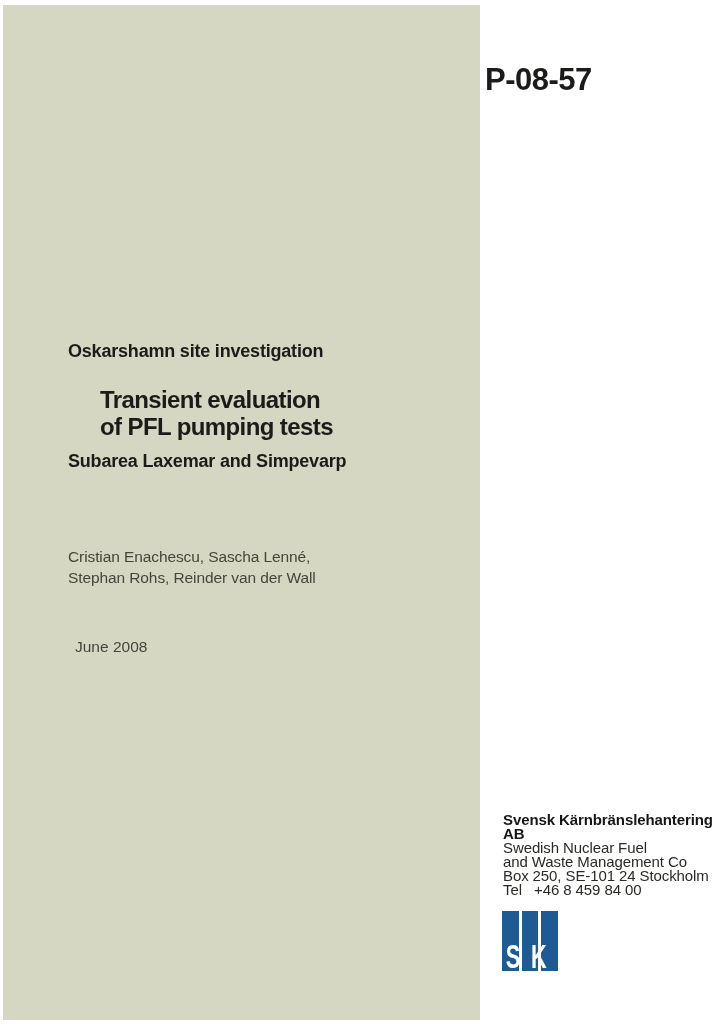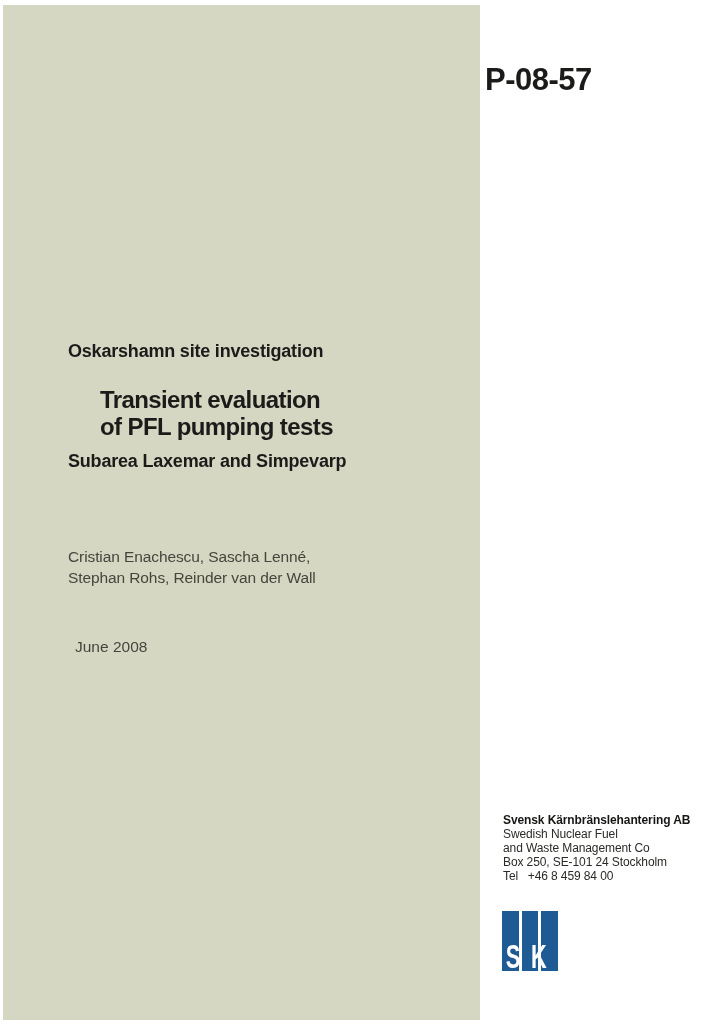--- a/index.html
+++ b/index.html
@@ -70,21 +70,21 @@
   .pub-date{
     position:absolute;
     left:75px;top:637px;
     font-size:15.5px;line-height:20px;
     font-weight:400;
     color:var(--soft-ink);
   }
   .publisher{
     position:absolute;
     left:503px;top:813px;
-    font-size:12px;line-height:14px;
+    font-size:15px;line-height:14px;
     letter-spacing:-0.1px;
     color:var(--pub-ink);
   }
   .publisher .publisher-name{
     font-weight:700;
     color:#161614;
   }
   .skb-logo{
     position:absolute;
     left:502px;top:911px;

